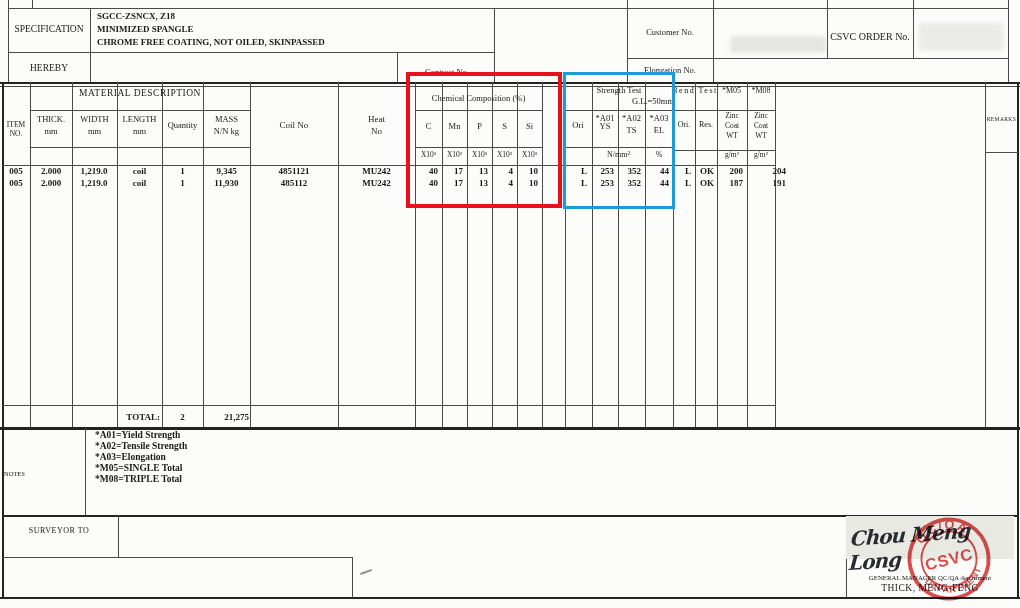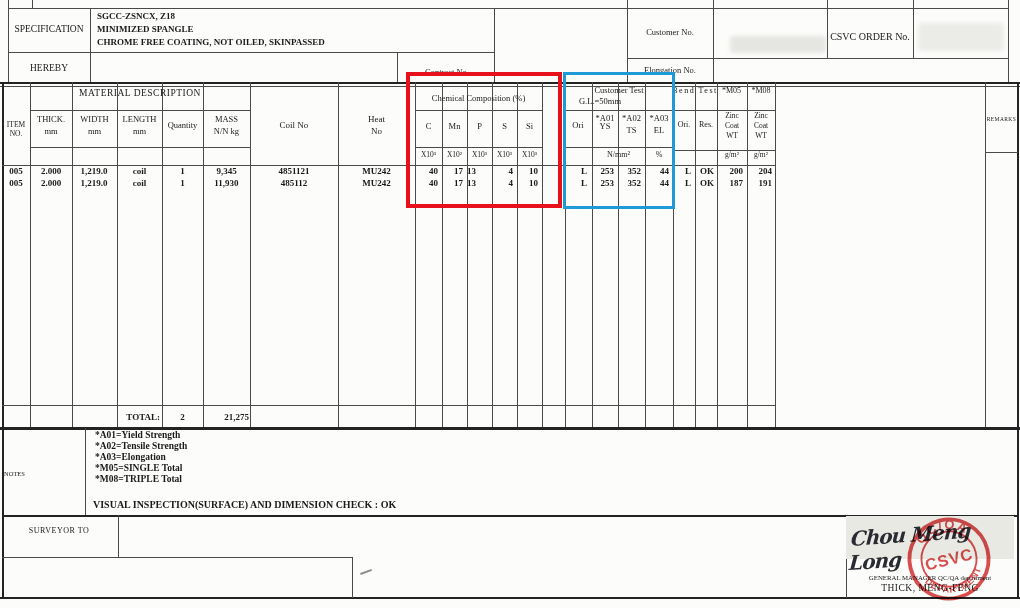--- a/index.html
+++ b/index.html
@@ -19,31 +19,31 @@
   .co-item{left:2px;width:28px;text-align:center}
   .co-thick{left:30px;width:42px;text-align:center}
   .co-width{left:72px;width:44px;text-align:center}
   .co-len{left:117px;width:45px;text-align:center}
   .co-qty{left:162px;width:41px;text-align:center}
   .co-mass{left:203px;width:47px;text-align:center}
   .co-coil{left:250px;width:88px;text-align:center}
   .co-heat{left:338px;width:77px;text-align:center}
   .co-c{left:415px;width:23px;text-align:right}
   .co-mn{left:442px;width:21px;text-align:right}
-  .co-p{left:467px;width:21px;}
+  .co-p{left:467px;width:21px;text-align:right}
   .co-s{left:492px;width:21px;text-align:right}
   .co-si{left:517px;width:21px;text-align:right}
   .co-ori{left:564px;width:23px;text-align:right}
   .co-ys{left:592px;width:22px;text-align:right}
   .co-ts{left:618px;width:23px;text-align:right}
   .co-el{left:645px;width:24px;text-align:right}
   .co-bori{left:673px;width:18px;text-align:right}
   .co-bres{left:695px;width:19px;text-align:right}
   .co-m05{left:717px;width:26px;text-align:right}
-  .co-m08{left:747px;width:25px;text-align:right}
+  .co-m08{left:747px;width:39px;text-align:right}
   .r1{top:167px}.r2{top:179px}
   .sig{position:absolute;left:850px;top:521px;font-family:"DejaVu Serif",serif;
        font-style:italic;font-weight:700;font-size:20px;letter-spacing:-1px;
        color:var(--ink,#2a2a33);transform:rotate(-4deg) skewX(-8deg)}
   .sigbg{position:absolute;left:846px;top:516px;width:168px;height:43px;background:#e9e9e3}
 </style>
 </head>
 <body>
 
 <div id="doc">
@@ -125,22 +125,22 @@
   <span class="t c" style="left:400px;top:68px;width:94px;font-size:8.5px">Contract No.</span>
   <span class="t c" style="left:627px;top:28px;width:86px;font-size:8.5px">Customer No.</span>
   <span class="t c" style="left:827px;top:32px;width:86px;font-size:10px">CSVC ORDER No.</span>
   <span class="t c" style="left:627px;top:66px;width:86px;font-size:8.5px">Elongation No.</span>
 
   <i class="sm" style="left:730px;top:36px;width:96px;height:17px;background:rgba(186,186,180,.35)"></i>
   <i class="sm" style="left:918px;top:23px;width:86px;height:28px;background:rgba(214,216,210,.45)"></i>
 
   <span class="t c" style="left:30px;top:89px;width:220px;font-size:9.5px;letter-spacing:.5px">MATERIAL DESCRIPTION</span>
   <span class="t c" style="left:415px;top:94px;width:127px;font-size:8.5px">Chemical Composition (%)</span>
-  <span class="t c" style="left:564px;top:86px;width:110px;font-size:8.5px">Customer Test</span>
-  <span class="t c" style="left:536px;top:97px;width:128px;font-size:8.5px">G.L.=50mm</span>
+  <span class="t c" style="left:564px;top:86px;width:110px;font-size:8.5px">Strength Test</span>
+  <span class="t c" style="left:589px;top:97px;width:128px;font-size:8.5px">G.L.=50mm</span>
   <span class="t c" style="left:669px;top:87px;width:52px;font-size:8px;letter-spacing:1.5px">Bend Test</span>
   <span class="t c" style="left:716px;top:87px;width:31px;font-size:8px">*M05</span>
   <span class="t c" style="left:746px;top:87px;width:30px;font-size:8px">*M08</span>
   <span class="t c" style="left:985px;top:117px;width:33px;font-size:5.5px;letter-spacing:.4px">REMARKS</span>
 
   <span class="t c" style="left:2px;top:121px;width:28px;font-size:7.5px">ITEM</span>
   <span class="t c" style="left:2px;top:130px;width:28px;font-size:7.5px">NO.</span>
   <span class="t c" style="left:30px;top:115px;width:42px;font-size:8.5px">THICK.</span>
   <span class="t c" style="left:30px;top:127px;width:42px;font-size:8.5px">mm</span>
   <span class="t c" style="left:72px;top:115px;width:45px;font-size:8.5px">WIDTH</span>
@@ -233,21 +233,20 @@
 
   <div class="box box-red" style="left:406px;top:72px;width:148px;height:128px"></div>
   <div class="box box-blue" style="left:563px;top:72px;width:106px;height:131px"></div>
 
   <span class="t" style="left:4px;top:471px;font-size:6.5px">NOTES</span>
   <span class="t b" style="left:95px;top:431px;font-size:9.5px">*A01=Yield Strength</span>
   <span class="t b" style="left:95px;top:442px;font-size:9.5px">*A02=Tensile Strength</span>
   <span class="t b" style="left:95px;top:453px;font-size:9.5px">*A03=Elongation</span>
   <span class="t b" style="left:95px;top:464px;font-size:9.5px">*M05=SINGLE Total</span>
   <span class="t b" style="left:95px;top:475px;font-size:9.5px">*M08=TRIPLE Total</span>
-  <span class="t b" style="left:93px;top:500px;font-size:10px">VISUAL INSPECTION(SURFACE) AND DIMENSION CHECK : OK</span>
 
   <span class="t c" style="left:2px;top:527px;width:114px;font-size:8px;letter-spacing:.5px">SURVEYOR TO</span>
   <i class="hl" style="left:360px;top:571px;width:12px;height:1.5px;background:#8d8d8d;transform:rotate(-20deg)"></i>
 
   <div class="sigbg"></div>
   <span class="sig">Chou Meng Long</span>
   <span class="t c" style="left:842px;top:574px;width:176px;font-size:6.8px">GENERAL MANAGER QC/QA department</span>
   <span class="t c" style="left:842px;top:584px;width:176px;font-size:9.5px;letter-spacing:.5px">THICK, MENG-FENG</span>
 
   <svg width="86" height="86" viewBox="0 0 100 100" style="position:absolute;left:906px;top:516px;transform:rotate(-14deg);opacity:.85;mix-blend-mode:multiply">

